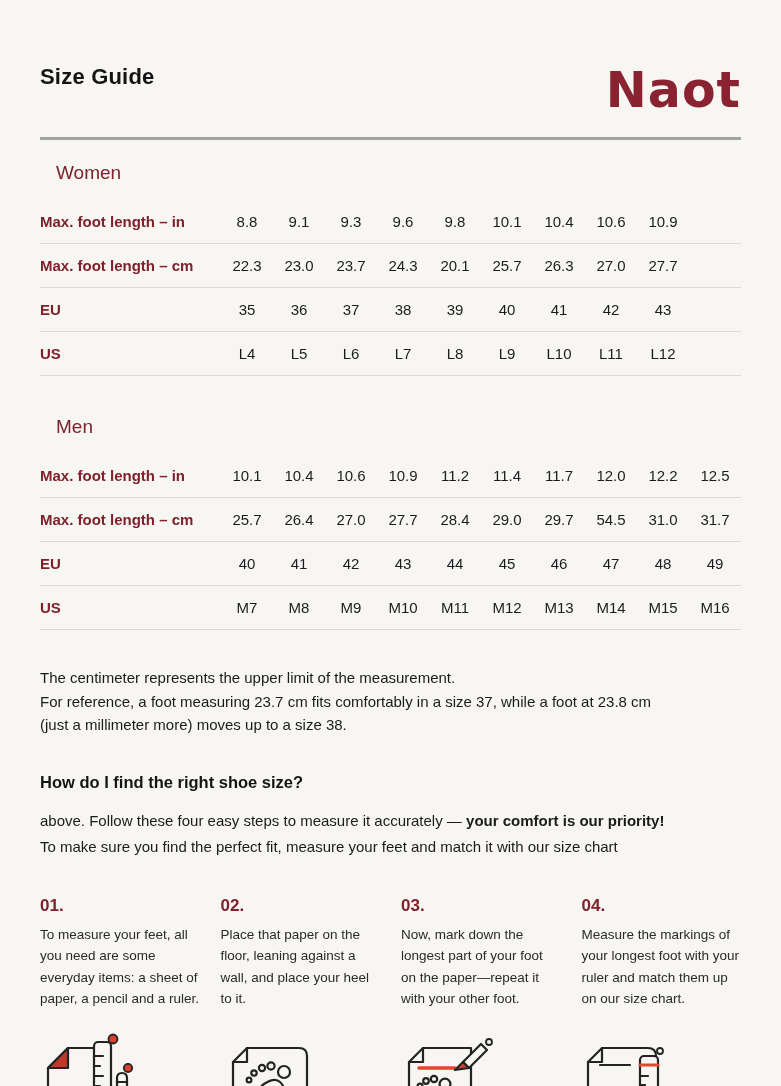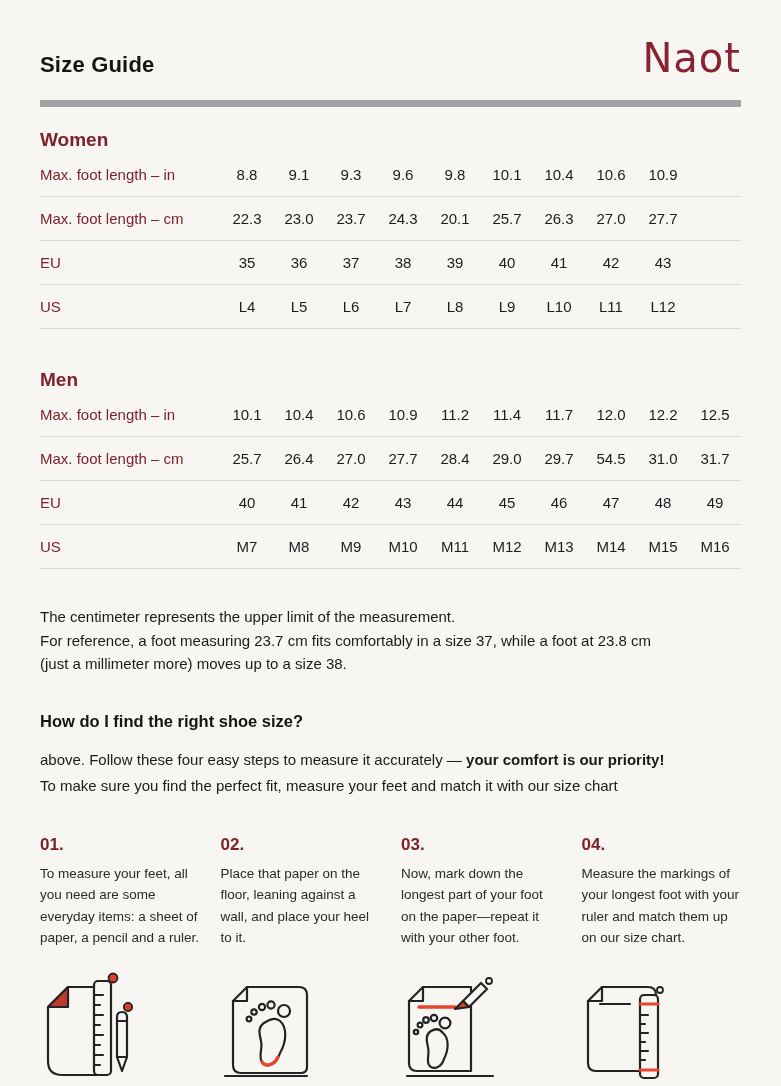--- a/index.html
+++ b/index.html
@@ -15,37 +15,37 @@
   body{
     width:781px;height:1086px;overflow:hidden;
     background:var(--bg);
     font-family:"Liberation Sans",sans-serif;
     color:var(--ink);
   }
   .page{padding:28px 40px 0;}
 
   
   .header{
-    display:flex;justify-content:space-between;align-items:flex-end;
-    padding:10px 0 22px;border-bottom:7px solid #a3a3a3;
+    display:flex;justify-content:space-between;align-items:center;
+    padding:10px 0 22px;border-bottom:3px solid #a3a3a3;
   }
   .page-title{font-size:22px;font-weight:600;color:#141414;letter-spacing:.2px;}
   .logo{
     font-family:"DejaVu Sans",sans-serif;
-    font-size:40px;font-weight:400;color:var(--logo-red);
-    line-height:1;letter-spacing:1px;
+    font-size:49px;font-weight:700;color:var(--logo-red);
+    line-height:1;letter-spacing:1px;margin-top:28px;
   }
 
   
   .section{margin-top:22px;}
   .section + .section{margin-top:40px;}
-  .section-title{font-size:19px;font-weight:700;color:var(--accent);margin:0;}
+  .section-title{font-size:19px;font-weight:400;color:var(--accent);margin:16px;}
   .size-table{margin-top:2px;}
   .trow{display:flex;align-items:center;height:44px;border-bottom:1px solid var(--line);}
-  .tlabel{flex:1;font-size:15px;font-weight:400;color:var(--accent);}
+  .tlabel{flex:1;font-size:15px;font-weight:700;color:var(--accent);}
   .tcell{width:52px;text-align:center;font-size:15px;color:var(--ink);}
 
   
   .notes{margin-top:36px;font-size:15px;line-height:23.5px;color:#1b1b1b;}
 
   
   .howto-heading{margin-top:36px;font-size:16.5px;font-weight:700;color:#151515;}
   .howto-intro{margin-top:16px;font-size:15px;line-height:26px;color:#1b1b1b;}
   .howto-intro b{font-weight:700;}
 

